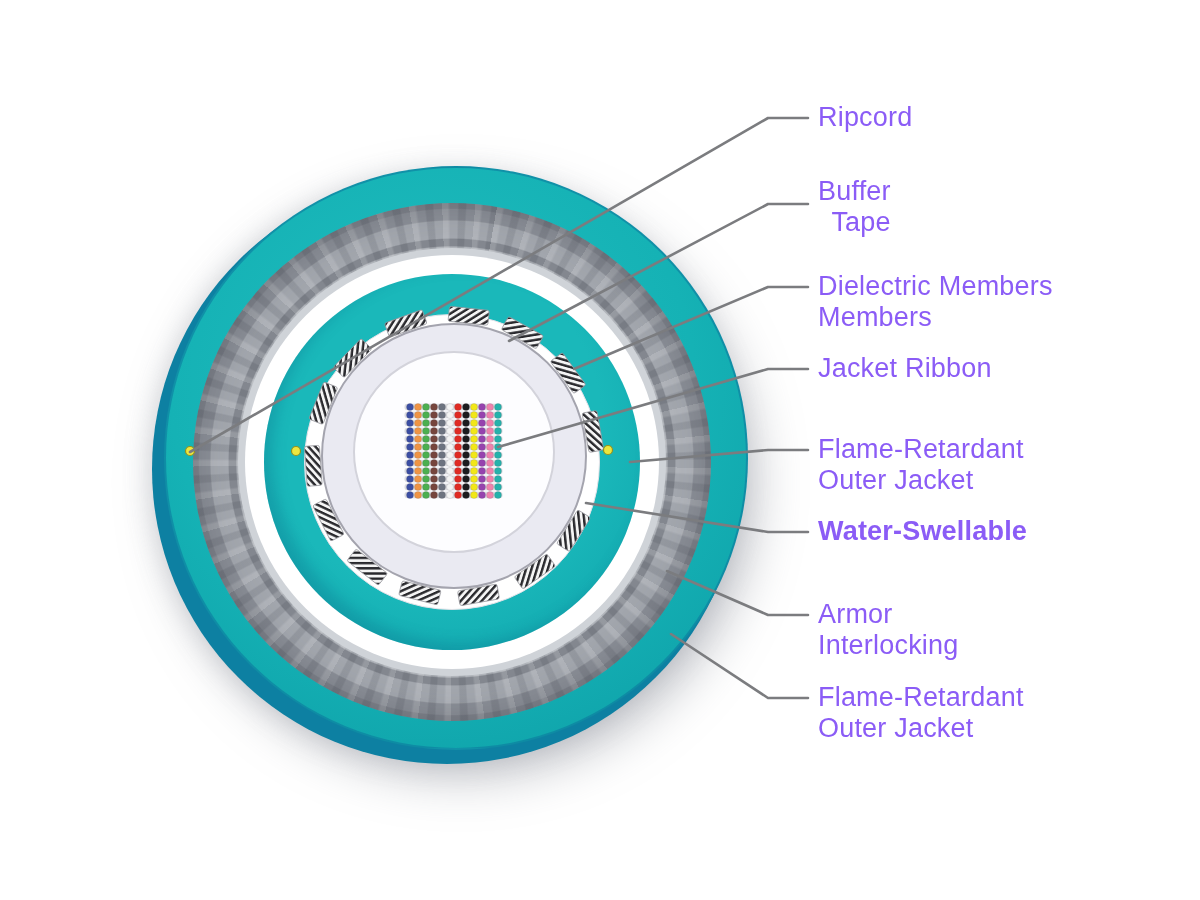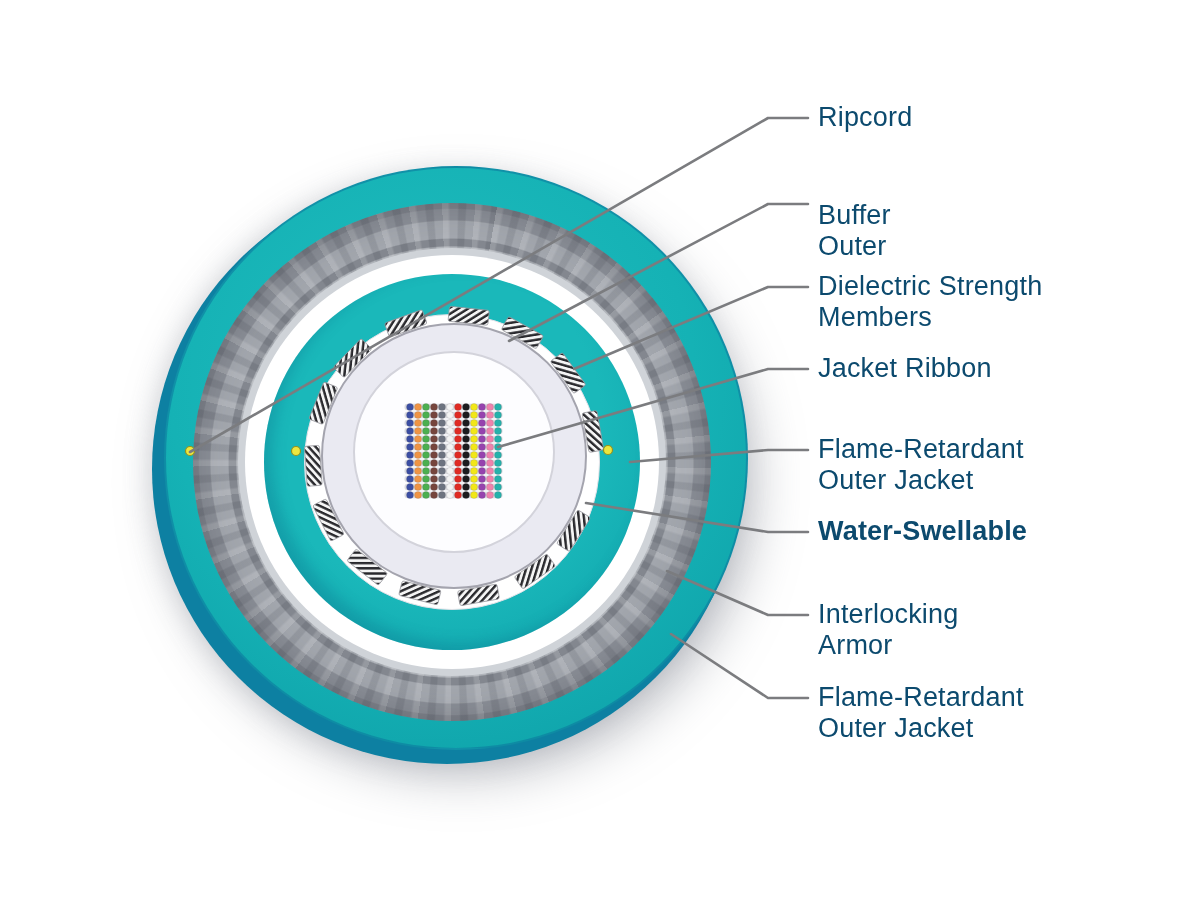--- a/index.html
+++ b/index.html
@@ -38,21 +38,21 @@
   }
   .c-gap2{left:304px;top:314px;width:296px;height:296px;background:#ffffff;border:1px solid #e2e2e8;}
   
   .c-buffer{left:321px;top:323px;width:266px;height:266px;background:#eaeaf2;border:2px solid #a4a4ae;}
   
   .c-core{left:353px;top:351px;width:202px;height:202px;background:#fdfdff;border:2px solid #d3d3db;}
 
   #overlay{position:absolute;left:0;top:0;width:1200px;height:900px;}
 
   .callout-label{
-    position:absolute;left:818px;color:#0c4a6e;font-size:27px;line-height:31px;
+    position:absolute;left:818px;color:#8b5cf6;font-size:27px;line-height:31px;
     white-space:nowrap;letter-spacing:0.2px;
   }
 </style>
 </head>
 <body>
 
 <div class="stage">
   <div class="circle c-dark"></div>
   <div class="circle c-outer"></div>
   <div class="circle c-armor"></div>
@@ -310,40 +310,40 @@
         <polyline points="586,503 768,532 808,532" fill="none" stroke="#7b7c7f" stroke-width="2.6" stroke-linecap="round" stroke-linejoin="round"></polyline>
         <polyline points="667,571 768,615 808,615" fill="none" stroke="#7b7c7f" stroke-width="2.6" stroke-linecap="round" stroke-linejoin="round"></polyline>
         <polyline points="671,634 768,698 808,698" fill="none" stroke="#7b7c7f" stroke-width="2.6" stroke-linecap="round" stroke-linejoin="round"></polyline>
       </g>
   </svg>
 
   <div id="labels">
       <div class="callout-label" style="top: 102px;">
         <div>Ripcord</div>
       </div>
-      <div class="callout-label" style="top: 200px;">
+      <div class="callout-label" style="top: 176px; text-align: right;">
         <div>Buffer</div>
-        <div>Outer</div>
+        <div>Tape</div>
       </div>
       <div class="callout-label" style="top: 271px;">
-        <div>Dielectric Strength</div>
+        <div>Dielectric Members</div>
         <div>Members</div>
       </div>
       <div class="callout-label" style="top: 353px;">
         <div>Jacket Ribbon</div>
       </div>
       <div class="callout-label" style="top: 434px;">
         <div>Flame-Retardant</div>
         <div>Outer Jacket</div>
       </div>
       <div class="callout-label" style="top: 516px; font-weight: bold;">
         <div>Water-Swellable</div>
       </div>
       <div class="callout-label" style="top: 599px;">
+        <div>Armor</div>
         <div>Interlocking</div>
-        <div>Armor</div>
       </div>
       <div class="callout-label" style="top: 682px;">
         <div>Flame-Retardant</div>
         <div>Outer Jacket</div>
       </div>
     </div>
 </div>
 
 </body></html>

